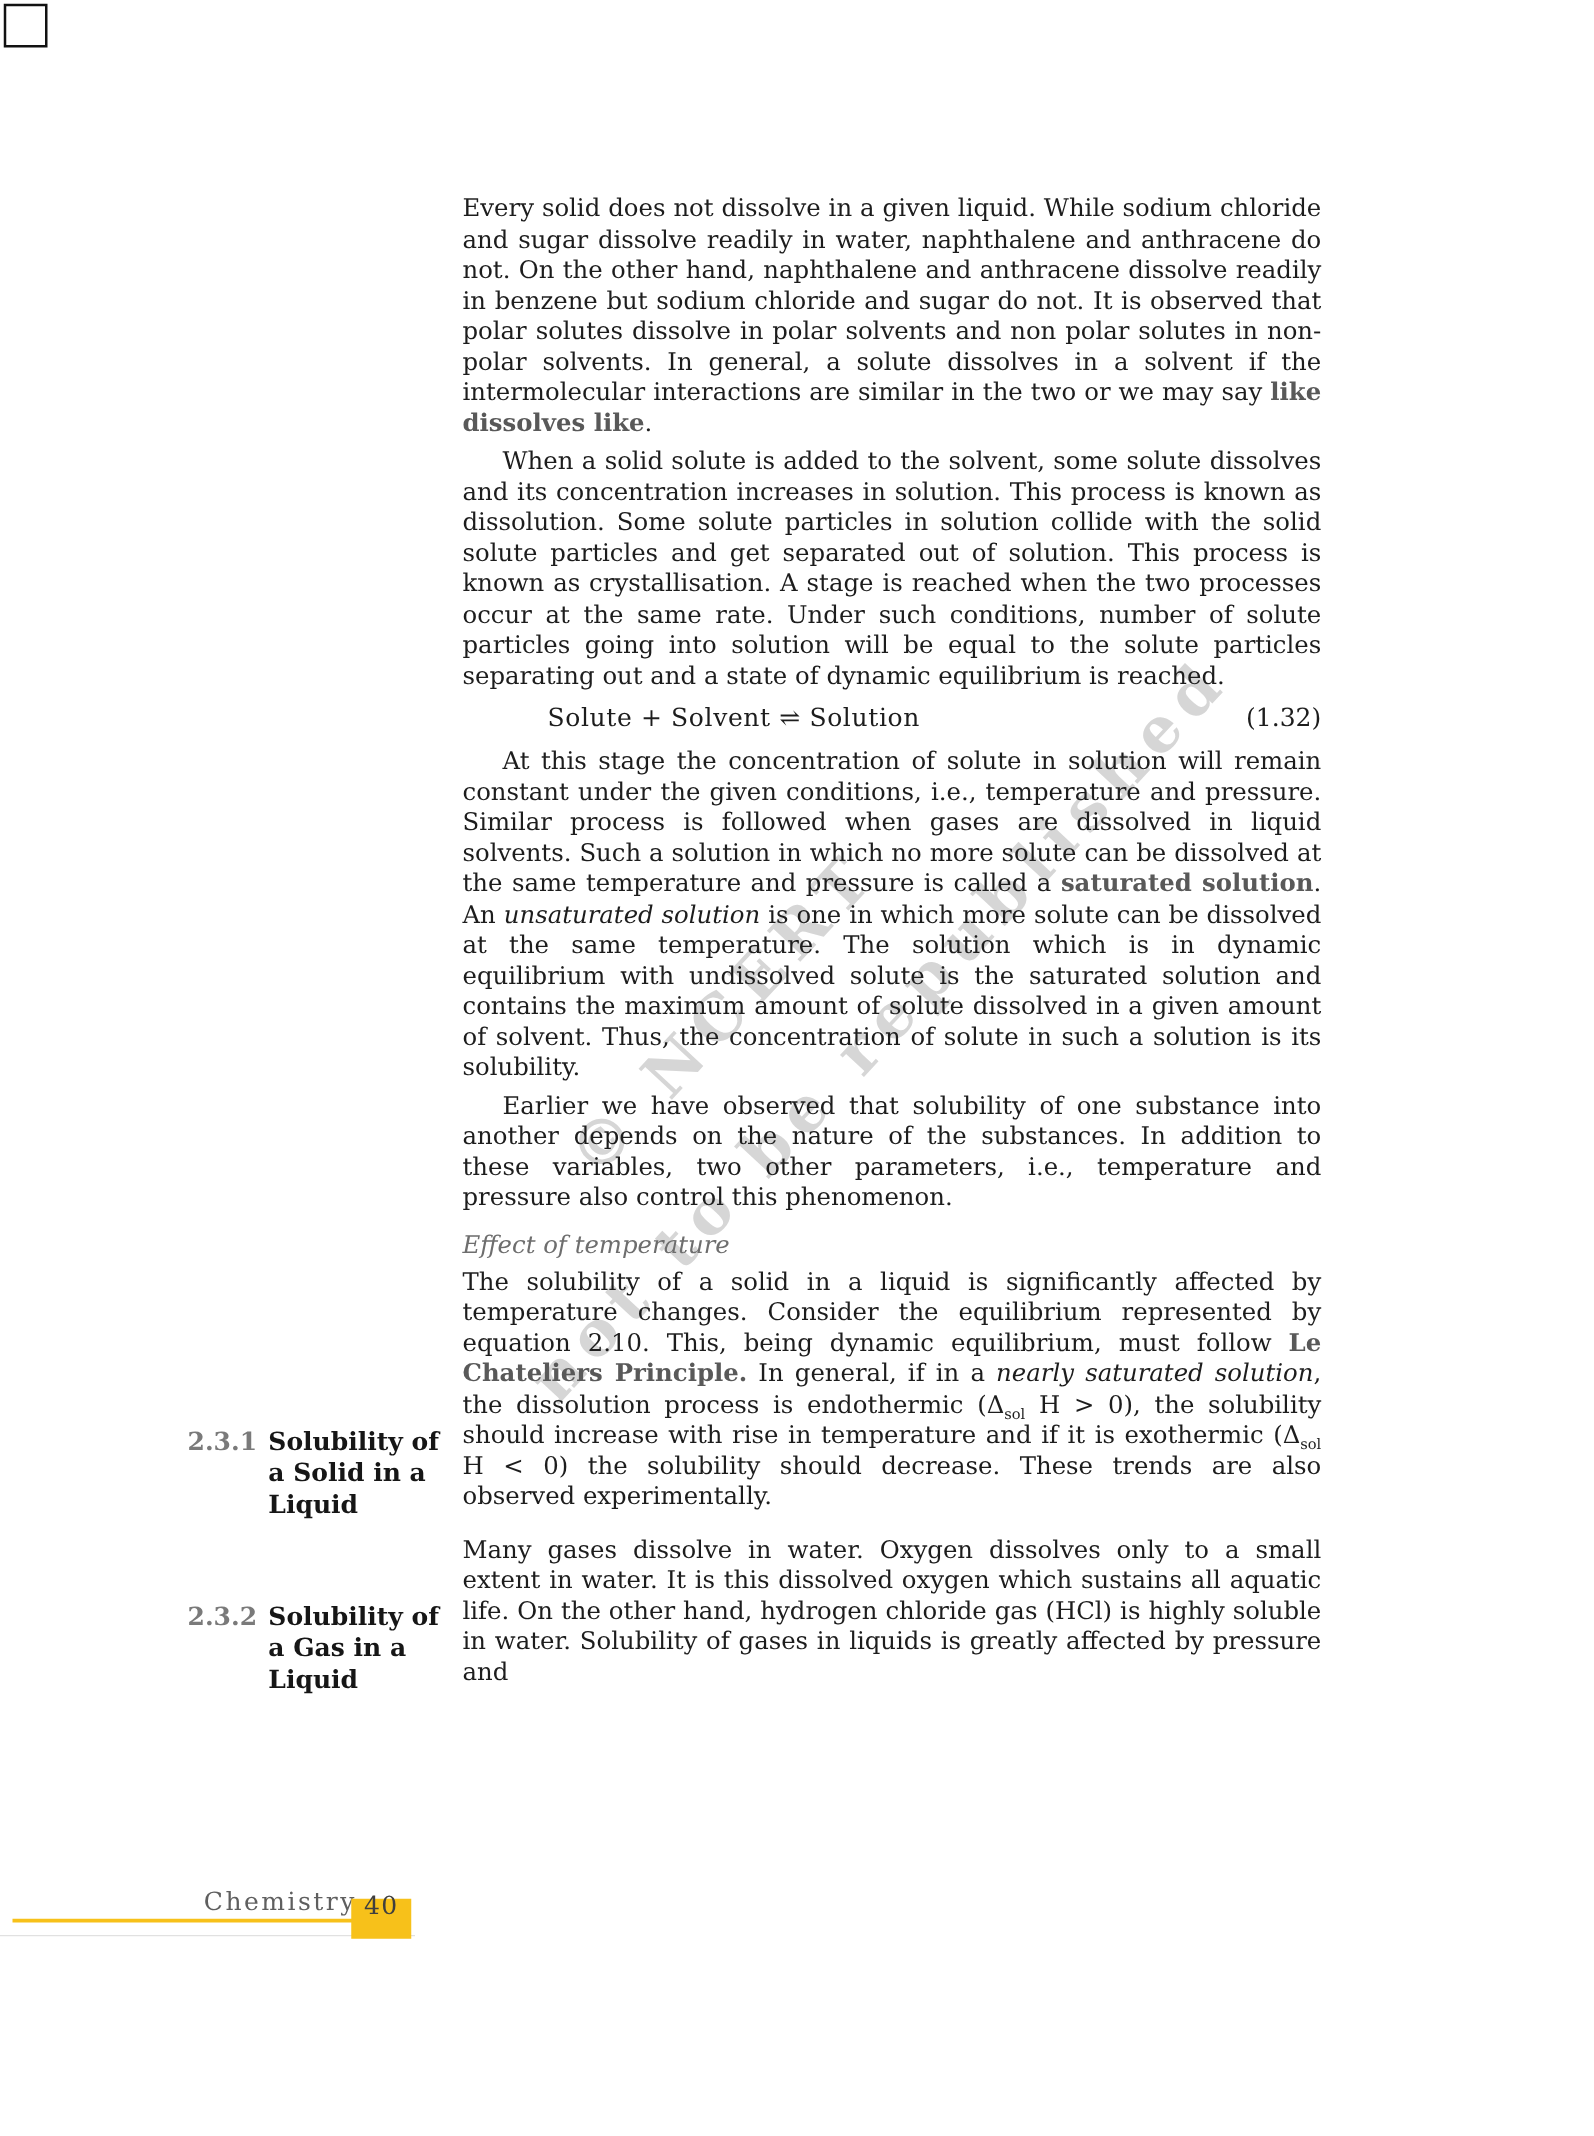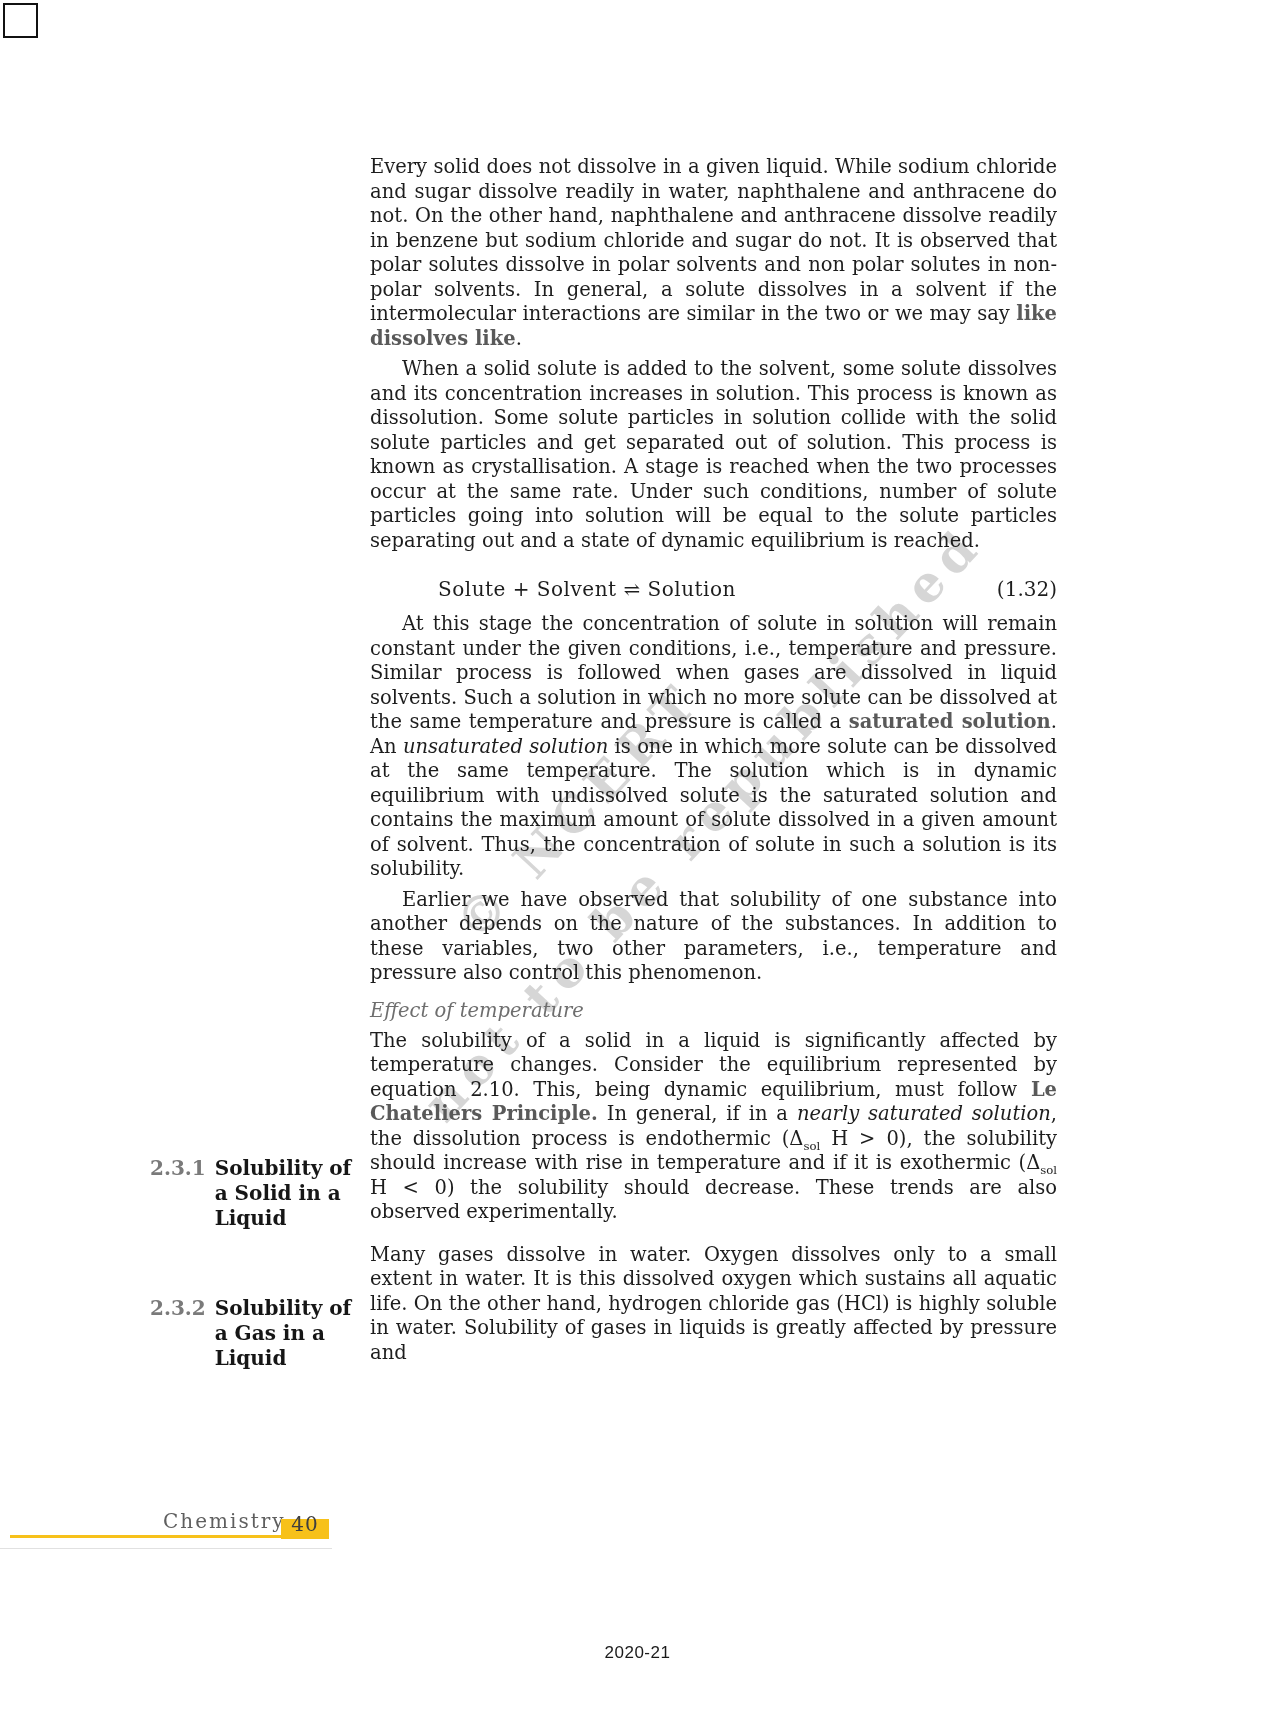--- a/index.html
+++ b/index.html
@@ -31,33 +31,33 @@
   .section-body { flex:1 1 auto; width:687px; }
   .para {
     margin:0 0 6px 0; font-size:19.5px; line-height:24.5px; color:#1d1d1d;
     text-align:justify;
   }
   .para.indent { text-indent:32px; }
   .subheading {
     font-size:19.5px; font-weight:400; font-style:italic; color:#6e6e6e;
     margin:13px 0 7px 0;
   }
-  .equation { display:flex; align-items:baseline; margin:24px 0 11px 0; font-size:20px; color:#1d1d1d; }
+  .equation { display:flex; align-items:baseline; margin:9px 0 11px 0; font-size:20px; color:#1d1d1d; }
   .eq-formula { padding-left:68px; letter-spacing:0.5px; }
   .eq-number { margin-left:auto; }
   .seg-b { font-weight:700; color:#595959; }
   .seg-i { font-style:italic; }
   .seg-sub { font-size:0.6em; vertical-align:sub; line-height:0; }
   
   .footer-book {
     position:absolute; left:163px; top:1509px; font-size:20px; color:#5f5f5f;
     letter-spacing:2px; z-index:2;
   }
   .footer-pagebox {
-    position:absolute; left:281px; top:1519px; width:48px; height:20px;
+    position:absolute; left:281px; top:1519px; width:48px; height:32px;
     background:#F7C11A; z-index:2; text-align:center;
   }
   .footer-pagebox span {
     position:relative; top:-7px; font-size:20px; color:#3f3f3f; letter-spacing:1px;
   }
   .footer-yellow-rule {
     position:absolute; left:10px; top:1535px; width:272px; height:3px; background:#F7C11A; z-index:2;
   }
   .footer-gray-rule {
     position:absolute; left:0; top:1548px; width:332px; height:1px; background:#e1e1e1; z-index:1;
@@ -117,14 +117,13 @@
       </div>
     </main>
 
   <span class="footer-book">Chemistry</span>
   <span class="footer-pagebox" style="background: rgb(247, 193, 26);">
     <span>40</span>
   </span>
   <div class="footer-yellow-rule" style="background: rgb(247, 193, 26);"></div>
   <div class="footer-gray-rule"></div>
 
-  <div class="bottom-label">2020-21</div>
 </div>
 
 </body></html>

